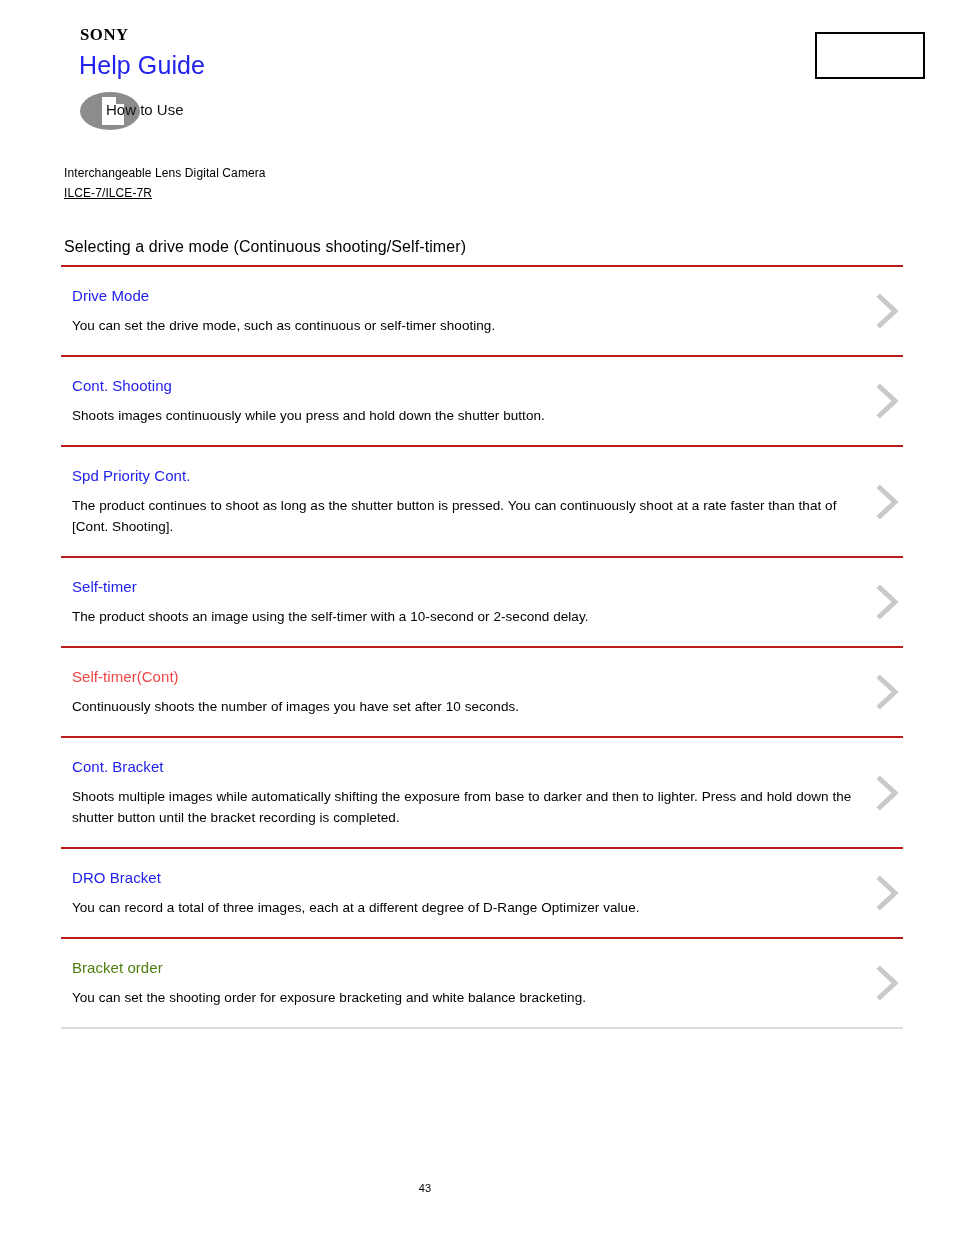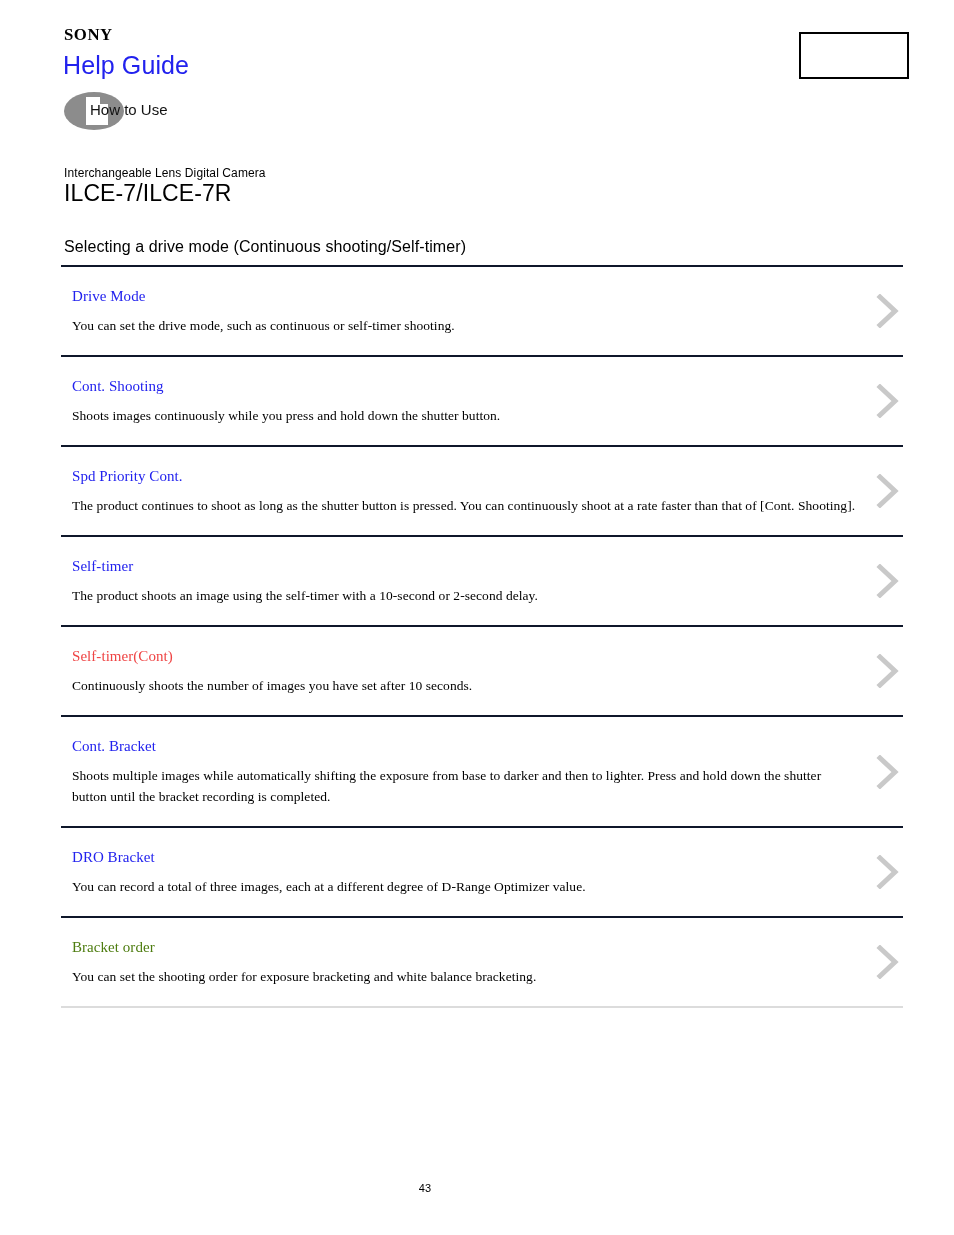--- a/index.html
+++ b/index.html
@@ -12,21 +12,21 @@
     height: 1235px;
     position: relative;
     font-family: "Liberation Sans", sans-serif;
     color: #000000;
     overflow: hidden;
   }
 
   
   #header {
     position: absolute;
-    left: 0; top: 0;
+    left: 16px; top: 0;
     width: 806px;
     height: 160px;
   }
   #sony-logo {
     position: absolute;
     left: 64px; top: 26px;
     font-family: "Liberation Serif", serif;
     font-weight: bold;
     font-size: 16px;
     letter-spacing: 0.5px;
@@ -75,48 +75,48 @@
     left: 64px; top: 166px;
   }
   #product-category {
     font-size: 12px;
     color: #000;
     line-height: 14px;
     letter-spacing: 0.1px;
     text-align: center;
   }
   #product-model {
-    font-size: 23px;
+    font-size: 12px;
     color: #000;
     line-height: 22px;
     margin-top: 2px;
     letter-spacing: 0.1px;
+    text-decoration: underline;
   }
 
   
   #page-title {
     position: absolute;
     left: 64px; top: 238px;
     font-size: 16px;
     color: #000;
     letter-spacing: 0.1px;
   }
 
   
   #topic-list {
     position: absolute;
     left: 61px; top: 265px;
     width: 842px;
   }
   .topic-item {
     position: relative;
-    border-top: 2px solid #0f172a;
+    border-top: 2px solid #b91c1c;
     padding: 20px 46px 19px 11px;
     box-sizing: border-box;
-    font-family: Liberation Serif, serif;
   }
   .topic-item:last-child {
     border-bottom: 2px solid #dcdcdc;
   }
   .topic-link {
     font-size: 15px;
     color: #2222ee;
     line-height: 18px;
     letter-spacing: 0.05px;
   }

